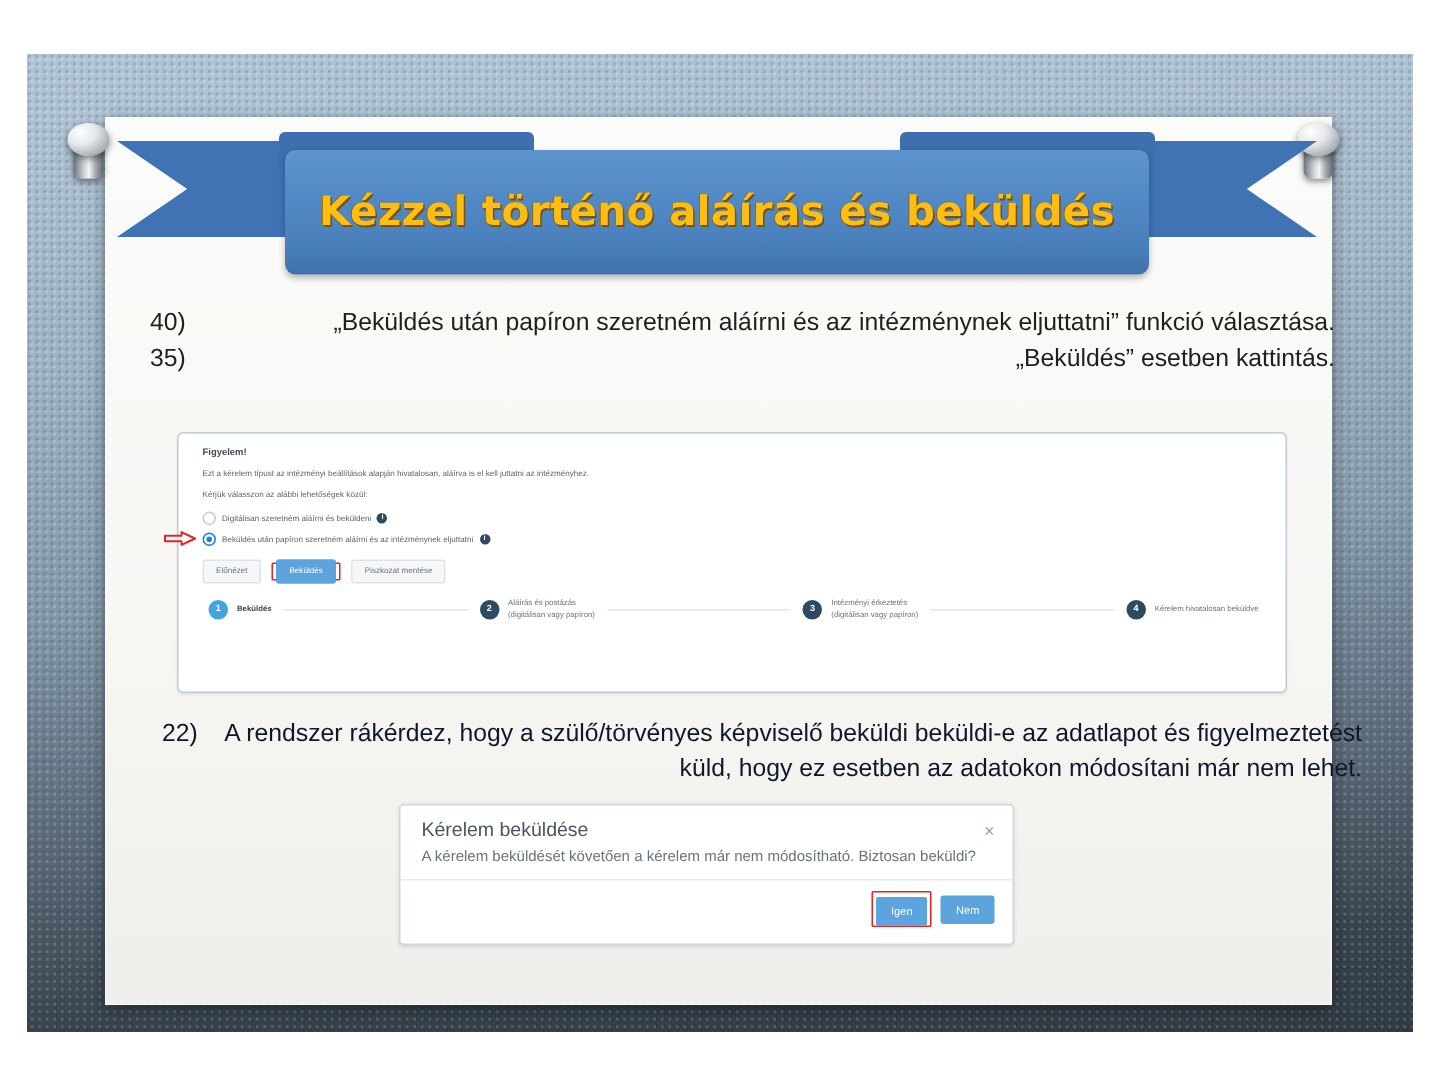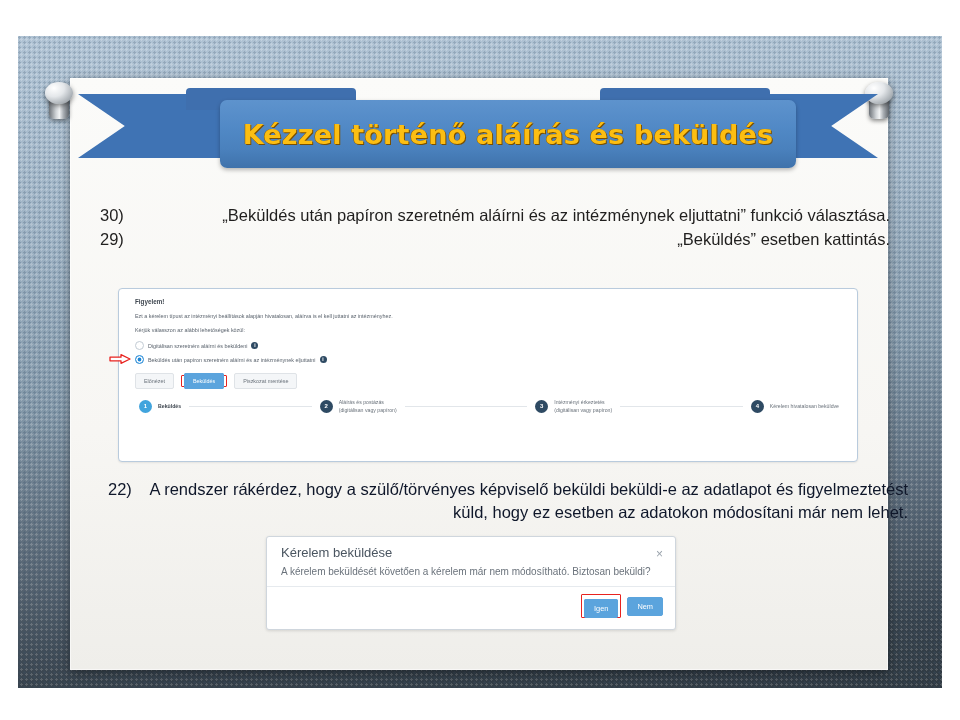--- a/index.html
+++ b/index.html
@@ -49,24 +49,24 @@
   .ribbon{position:absolute;left:78px;top:88px;width:800px;height:82px;}
   .tail{position:absolute;top:6px;width:180px;height:64px;background:#3f73b4;}
   .tail-l{left:0;clip-path:polygon(0 0,100% 0,100% 100%,0 100%,26% 50%);}
   .tail-r{right:0;clip-path:polygon(0 0,100% 0,74% 50%,100% 100%,0 100%);}
   .fold{
     position:absolute;top:0;width:170px;height:22px;background:#3f6fae;border-radius:4px 4px 0 0;
   }
   .fold-l{left:108px;}
   .fold-r{right:108px;}
   .band{
-    position:absolute;left:112px;top:12px;width:576px;height:68px;border-radius:7px;
+    position:absolute;left:112px;top:12px;width:576px;height:83px;border-radius:7px;
     background:linear-gradient(180deg,#5e93cd 0%,#5189c6 40%,#4a81bd 72%,#3f72ab 100%);
     box-shadow:0 2px 4px rgba(0,0,0,.28);
-    display:flex;align-items:center;justify-content:center;margin-left:30px;
+    display:flex;align-items:center;justify-content:center;
   }
   .band-title{
     font-family:"DejaVu Sans", sans-serif;
     font-weight:bold;font-size:27px;letter-spacing:.2px;color:#fcbe12;
     text-shadow:1px 1px 0 #7a4f00, -0.5px 0 0 #8a5a00;
   }
   
   .steps{position:absolute;left:100px;top:204px;width:790px;
     font-size:16.5px;color:#201f1e;line-height:1.34;}
   .step{display:flex;margin-bottom:2px;}
@@ -160,25 +160,25 @@
     <div class="tail tail-r"></div>
     <div class="fold fold-l"></div>
     <div class="fold fold-r"></div>
     <div class="band">
       <span class="band-title">Kézzel történő aláírás és beküldés</span>
     </div>
   </div>
 
   <div class="steps">
     <div class="step">
-      <span class="num">30)</span>
+      <span class="num">40)</span>
       <span class="txt">„Beküldés után papíron szeretném aláírni és az intézménynek eljuttatni” funkció választása.</span>
     </div>
     <div class="step">
-      <span class="num">29)</span>
+      <span class="num">35)</span>
       <span class="txt">„Beküldés” esetben kattintás.</span>
     </div>
   </div>
 
   <div class="panel">
     <div class="panel-inner">
       <div class="p-title">Figyelem!</div>
       <div class="p-text">Ezt a kérelem típust az intézményi beállítások alapján hivatalosan, aláírva is el kell juttatni az intézményhez.</div>
       <div class="p-text">Kérjük válasszon az alábbi lehetőségek közül:</div>
 

